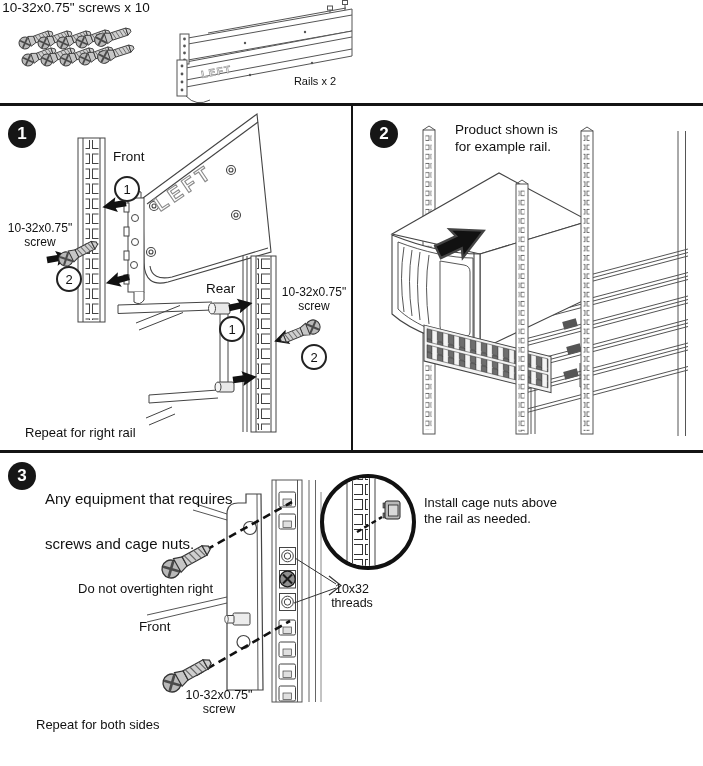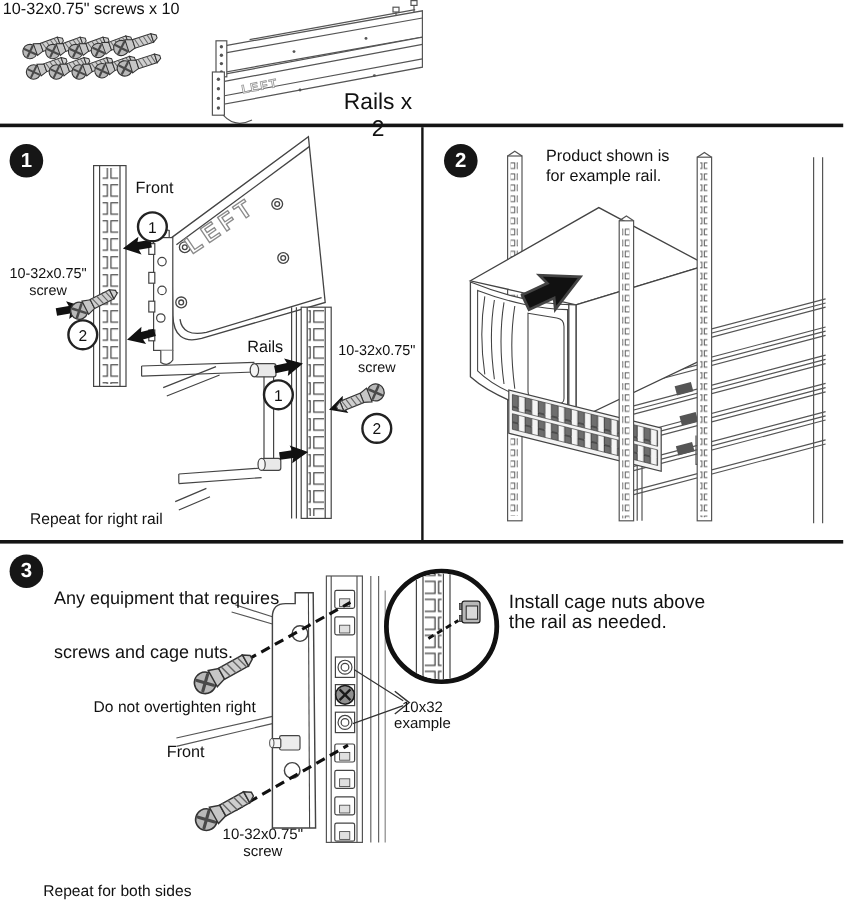--- a/index.html
+++ b/index.html
@@ -72,21 +72,21 @@
       <path d="M186,96 Q196,107 210,100"></path>
       <circle cx="245" cy="43" r="1.2" fill="#555" stroke="none"></circle>
       <circle cx="305" cy="32" r="1.2" fill="#555" stroke="none"></circle>
       <circle cx="250" cy="75" r="1.2" fill="#555" stroke="none"></circle>
       <circle cx="312" cy="63" r="1.2" fill="#555" stroke="none"></circle>
       <text transform="translate(202,78) rotate(-11)" font-size="10" font-weight="bold" letter-spacing="1.5" fill="#fff" stroke="#999" stroke-width="0.7">LEFT</text>
     </g>
   </svg>
 
   <div class="lbl ctr" style="left:0;top:74;width:152px;font-size:13.5px">10-32x0.75" screws x 10</div>
-  <div class="lbl ctr" style="left:280px;top:75px;width:70px;font-size:19px">Rails x 2</div>
+  <div class="lbl ctr" style="left:280px;top:75px;width:70px;font-size:11px">Rails x 2</div>
 
   <div class="hr" style="top:103px"></div>
   <div class="hr" style="top:450px"></div>
   <div class="vr" style="left:351px;top:106px;height:344px"></div>
 
   <svg class="abs" style="left:0;top:106px" width="352" height="344" viewBox="0 0 352 344">
     <defs>
       <pattern id="p1h" width="13" height="15" patternUnits="userSpaceOnUse">
         <rect x="1.5" y="3" width="10" height="9.5" fill="#fff" stroke="#444" stroke-width="1"></rect>
       </pattern>
@@ -336,21 +336,21 @@
   </svg>
 
   <div class="badge" style="left:8px;top:120px">1</div>
   <div class="lbl" style="left:113px;top:149px;font-size:13.5px">Front</div>
   <div class="callout" style="left:114px;top:176px">1</div>
   <div class="lbl ctr" style="left:0;top:222px;width:80px;font-size:12px">
     <span>10-32x0.75"</span><br>
     <span>screw</span>
   </div>
   <div class="callout" style="left:56px;top:266px">2</div>
-  <div class="lbl" style="left:206px;top:281px;font-size:13.5px">Rails</div>
+  <div class="lbl" style="left:206px;top:281px;font-size:13.5px">Rear</div>
   <div class="lbl ctr" style="left:274px;top:286px;width:80px;font-size:12px">
     <span>10-32x0.75"</span><br>
     <span>screw</span>
   </div>
   <div class="callout" style="left:219px;top:316px">1</div>
   <div class="callout" style="left:301px;top:344px">2</div>
   <div class="lbl" style="left:25px;top:426px">Repeat for right rail</div>
 
   <div class="badge" style="left:370px;top:120px">2</div>
   <div class="lbl" style="left:455px;top:122px;font-size:13.5px;line-height:16.5px">
@@ -362,25 +362,25 @@
   <div class="lbl" style="left:45px;top:491px;font-size:15px;line-height:15px">
     <span>Any equipment that requires</span><br>
     <br>
     <br>
     <span>screws and cage nuts.</span>
   </div>
   <div class="lbl" style="left:78px;top:582px">Do not overtighten right</div>
   <div class="lbl" style="left:139px;top:619px;font-size:13.5px">Front</div>
   <div class="lbl ctr" style="left:320px;top:582px;width:64px;font-size:12.5px">
     <span>10x32</span><br>
-    <span>example</span>
-  </div>
-  <div class="lbl" style="left:424px;top:495px;font-size:16px;line-height:16px">
+    <span>threads</span>
+  </div>
+  <div class="lbl" style="left:424px;top:495px;font-size:13px;line-height:16px">
     <span>Install cage nuts above</span><br>
     <span>the rail as needed.</span>
   </div>
   <div class="lbl ctr" style="left:180px;top:688px;width:78px;font-size:12.5px">
     <span>10-32x0.75"</span><br>
     <span>screw</span>
   </div>
-  <div class="lbl" style="left:36px;top:736px">Repeat for both sides</div>
+  <div class="lbl" style="left:36px;top:718px">Repeat for both sides</div>
 
 </div>
 
 </body></html>

